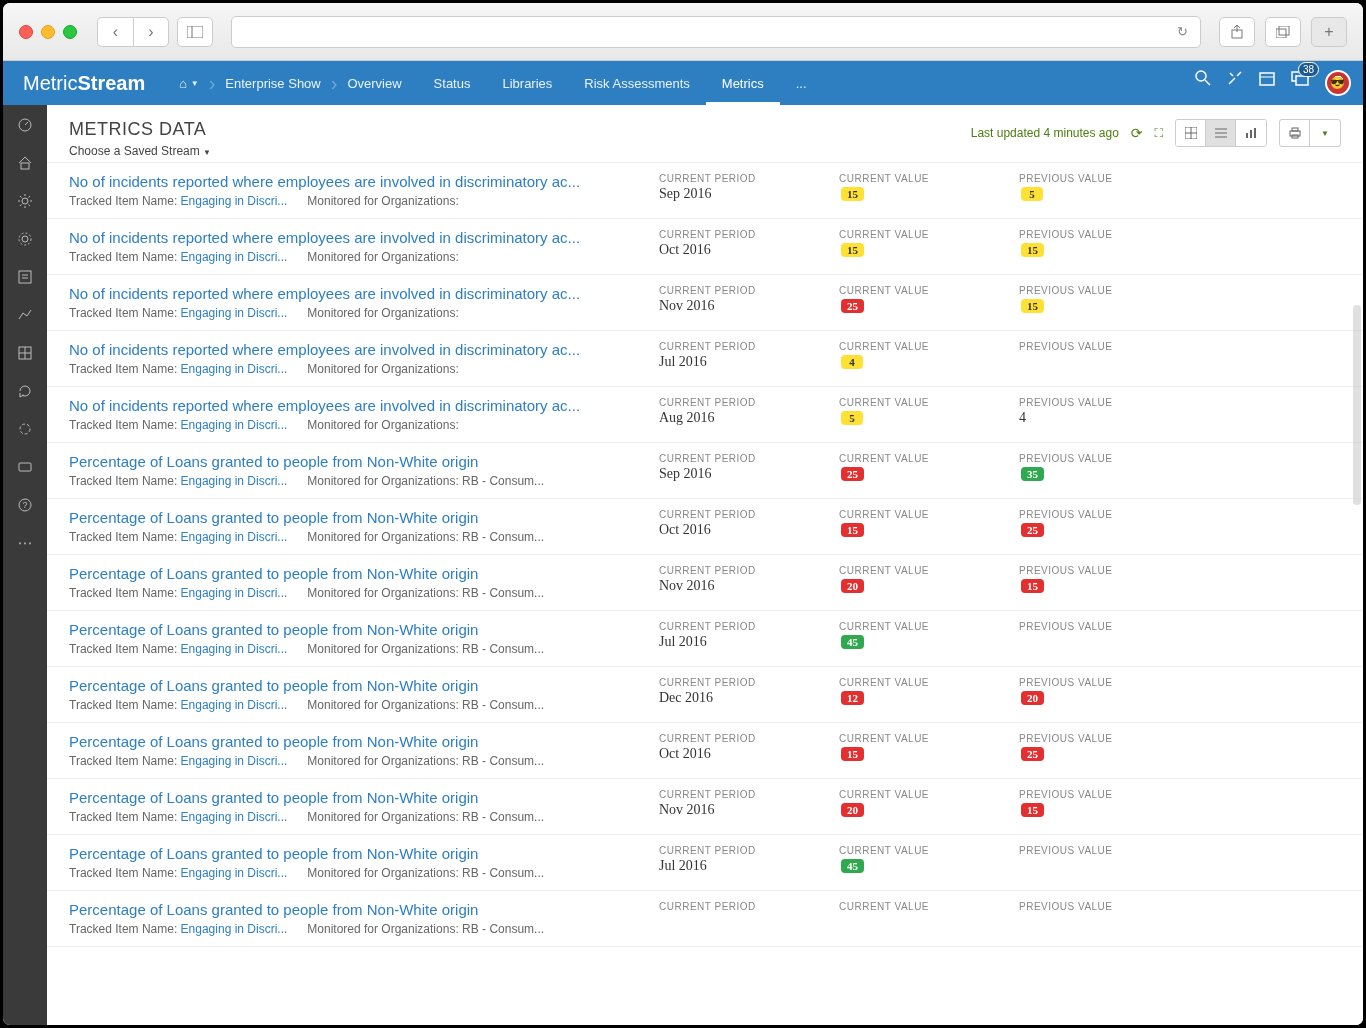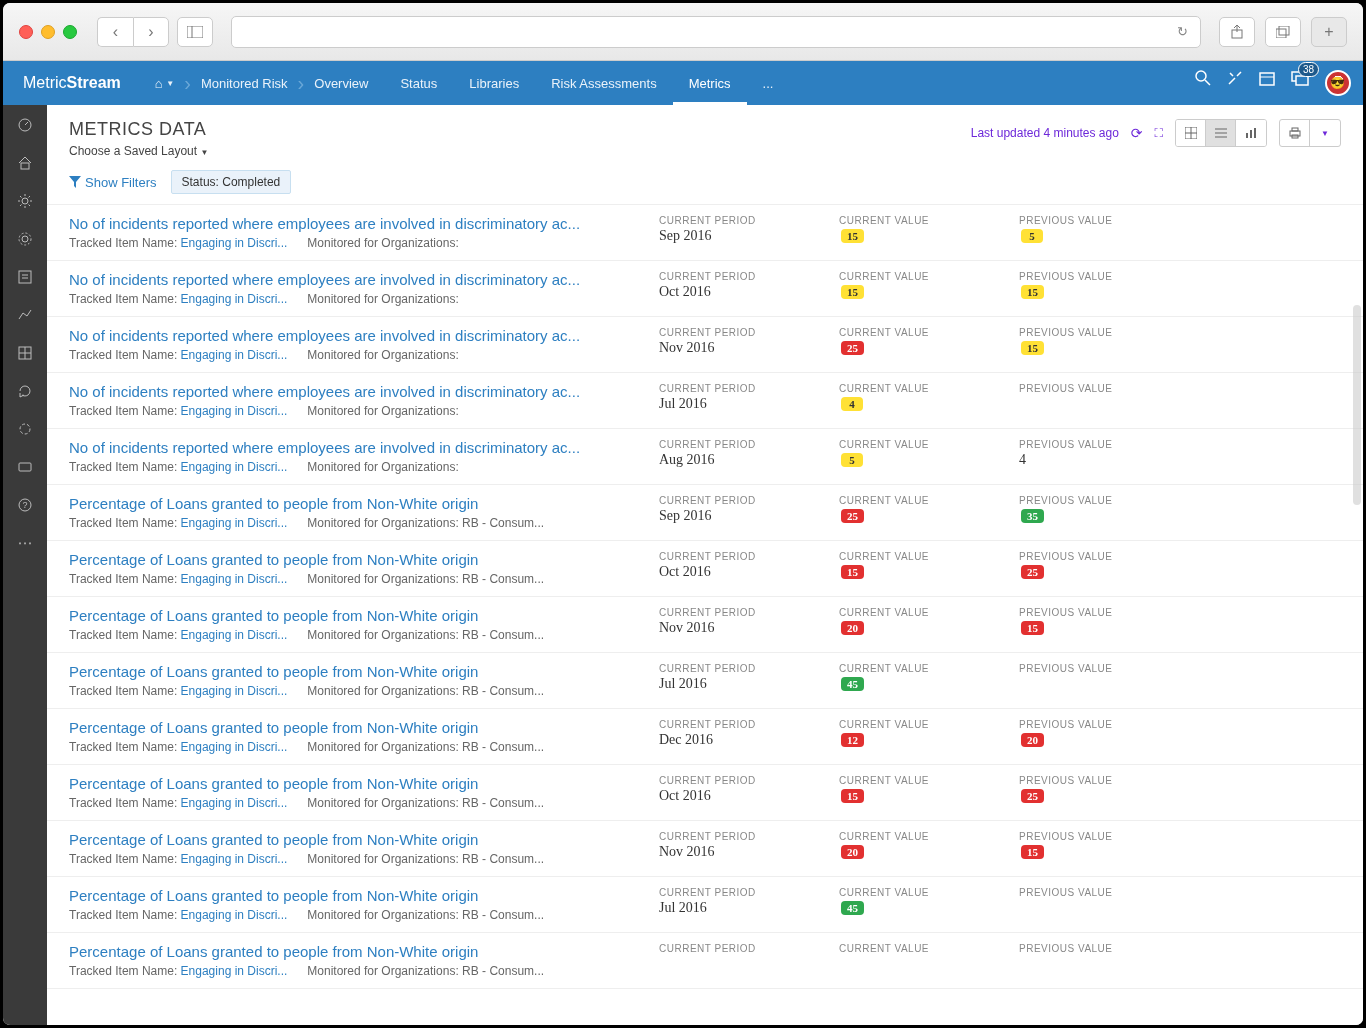--- a/index.html
+++ b/index.html
@@ -15,42 +15,42 @@
 .dot.green { background: #28c940; border:1px solid #1ba730;}
 .nav-btn { width: 36px; height: 30px; background: #fff; border: 1px solid #ccc; border-radius: 5px; display:flex; align-items:center; justify-content:center; color:#777; font-size:16px;}
 .nav-group { display:flex; }
 .nav-group .nav-btn:first-child { border-top-right-radius:0; border-bottom-right-radius:0; border-right:none;}
 .nav-group .nav-btn:last-child { border-top-left-radius:0; border-bottom-left-radius:0;}
 .url-bar { flex:1; height: 32px; background: #fff; border:1px solid #ccc; border-radius:5px; margin: 0 10px; display:flex; align-items:center; justify-content:flex-end; padding:0 12px; color:#888;}
 .safari-right { display:flex; gap:10px; align-items:center;}
 
 
 .app-header { height: 44px; background: #2d7fc1; color: #fff; display: flex; align-items: center; padding: 0 12px; }
-.logo { font-size: 16px; font-weight: 300; padding: 0 18px 0 8px; }
+.logo { font-size: 20px; font-weight: 300; padding: 0 18px 0 8px; }
 .logo b { font-weight: 600; }
 .breadcrumb { display:flex; align-items:center; height:100%; }
 .bc-item { height:100%; display:flex; align-items:center; padding: 0 16px; font-size:13px; color:#eaf2fa; cursor:pointer; position:relative; }
 .bc-item.active { border-bottom: 3px solid #fff; padding-top:3px; color:#fff;}
 .bc-sep { color:#6aa8d8; font-size:20px; margin:0 -6px;}
 .header-icons { margin-left:auto; display:flex; gap:16px; align-items:flex-start; font-size:16px;}
 .header-icons .hi { cursor:pointer; position:relative;}
 .badge-count { position:absolute; top:-8px; right:-10px; background:#1e5a8c; color:#fff; font-size:10px; border-radius:8px; padding:1px 4px; border:1px solid #fff;}
 .avatar { width:26px; height:26px; border-radius:50%; background: radial-gradient(circle at 50% 40%, #fff 30%, #cc3333 31%); border:2px solid #fff; display:flex; align-items:center; justify-content:center; font-size:12px;}
 
 
 .body-wrap { display:flex; height: calc(100% - 58px - 44px); }
 .sidebar { width: 44px; background: #3a3a3a; display:flex; flex-direction:column; align-items:center; padding-top:10px; gap:18px; color:#bbb; font-size:15px;}
 .sidebar .sb-item { cursor:pointer; width:20px; height:20px; display:flex; align-items:center; justify-content:center;}
 .main { flex:1; background:#fff; overflow:hidden; display:flex; flex-direction:column; position:relative;}
 
 
 .page-head { padding: 14px 22px 4px; display:flex; align-items:flex-start;justify-content:center; }
 .page-title { font-size: 18px; color:#444; font-weight:400; letter-spacing:0.5px;}
 .saved-layout { font-size:12px; color:#444; margin-top:4px; cursor:pointer;}
-.page-head-right { margin-left:auto; display:flex; align-items:center; gap:12px; color:#6d28d9; font-size:12px;}
+.page-head-right { margin-left:auto; display:flex; align-items:center; gap:12px; color:#4d7c0f; font-size:12px;}
 .view-toggle { display:flex; border:1px solid #ccc; border-radius:3px; overflow:hidden;}
 .view-toggle .vt { width:30px; height:26px; display:flex; align-items:center; justify-content:center; border-right:1px solid #ccc; cursor:pointer; background:#fff;}
 .view-toggle .vt:last-child { border-right:none;}
 .view-toggle .vt.active { background:#e0e0e0;}
 .print-btn { border:1px solid #ccc; border-radius:3px; display:flex;}
 .print-btn .pb { width:30px; height:26px; display:flex; align-items:center; justify-content:center; cursor:pointer;}
 .print-btn .pb:first-child { border-right:1px solid #ccc;}
 
 
 .filter-bar { padding: 8px 22px 10px; display:flex; align-items:center; gap:14px; font-size:13px; color:#2d7fc1;}
@@ -119,21 +119,21 @@
     </div>
   </div>
 
   <div class="app-header">
     <div class="logo"><span>Metric</span><b>Stream</b></div>
     <div class="breadcrumb">
       <div class="bc-item">
         <span>⌂</span>&nbsp;<span style="font-size:8px">▼</span>
       </div>
       <span class="bc-sep">›</span>
-      <div class="bc-item">Monitored Risk</div>
+      <div class="bc-item">Enterprise Show</div>
       <span class="bc-sep">›</span>
       <div class="bc-item">Overview</div>
       <div class="bc-item">Status</div>
       <div class="bc-item">Libraries</div>
       <div class="bc-item">Risk Assessments</div>
       <div class="bc-item active">Metrics</div>
       <div class="bc-item">...</div>
     </div>
     <div class="header-icons">
       <div class="hi">
@@ -232,21 +232,21 @@
             <text x="8" y="11" text-anchor="middle" fill="#bbb" font-size="9">?</text>
           </svg>
         </div>
       <div class="sb-item">⋯</div>
     </div>
 
     <div class="main">
       <div class="page-head">
         <div>
           <div class="page-title">METRICS DATA</div>
-          <div class="saved-layout"><span>Choose a Saved Layout</span> <span style="font-size:8px">▼</span></div>
+          <div class="saved-layout"><span>Choose a Saved Stream</span> <span style="font-size:8px">▼</span></div>
         </div>
         <div class="page-head-right">
           <span>Last updated 4 minutes ago</span>
           <span style="font-size:14px;cursor:pointer">⟳</span>
           <span style="font-size:12px;cursor:pointer">⛶</span>
           <div class="view-toggle">
             <div class="vt">
                 <svg width="12" height="12" viewBox="0 0 12 12">
                   <rect x="0" y="0" width="12" height="12" fill="none" stroke="#666"></rect>
                   <line x1="6" y1="0" x2="6" y2="12" stroke="#666"></line>
@@ -274,31 +274,20 @@
                   <rect x="2" y="4" width="10" height="5" fill="none" stroke="#666"></rect>
                   <rect x="4" y="1" width="6" height="3" fill="none" stroke="#666"></rect>
                   <rect x="4" y="8" width="6" height="3" fill="none" stroke="#666"></rect>
                 </svg>
               </div>
             <div class="pb" style="font-size:8px">▼</div>
           </div>
         </div>
       </div>
 
-      <div class="filter-bar">
-        <div class="filter-toggle">
-          <span>
-              <svg width="12" height="12" viewBox="0 0 12 12">
-                <polygon points="0,0 12,0 7,6 7,12 5,10 5,6" fill="#2d7fc1"></polygon>
-              </svg>
-            </span>
-          <span>Show Filters</span>
-        </div>
-        <div class="filter-chip">Status: Completed</div>
-      </div>
 
       <div class="list" id="list">
           <div class="row">
             <div class="row-left">
               <div class="row-title">No of incidents reported where employees are involved in discriminatory ac...</div>
               <div class="row-sub">
                 <span>Tracked Item Name: <span class="sub-link">Engaging in Discri...</span></span>
                 <span>Monitored for Organizations:</span>
               </div>
             </div>

